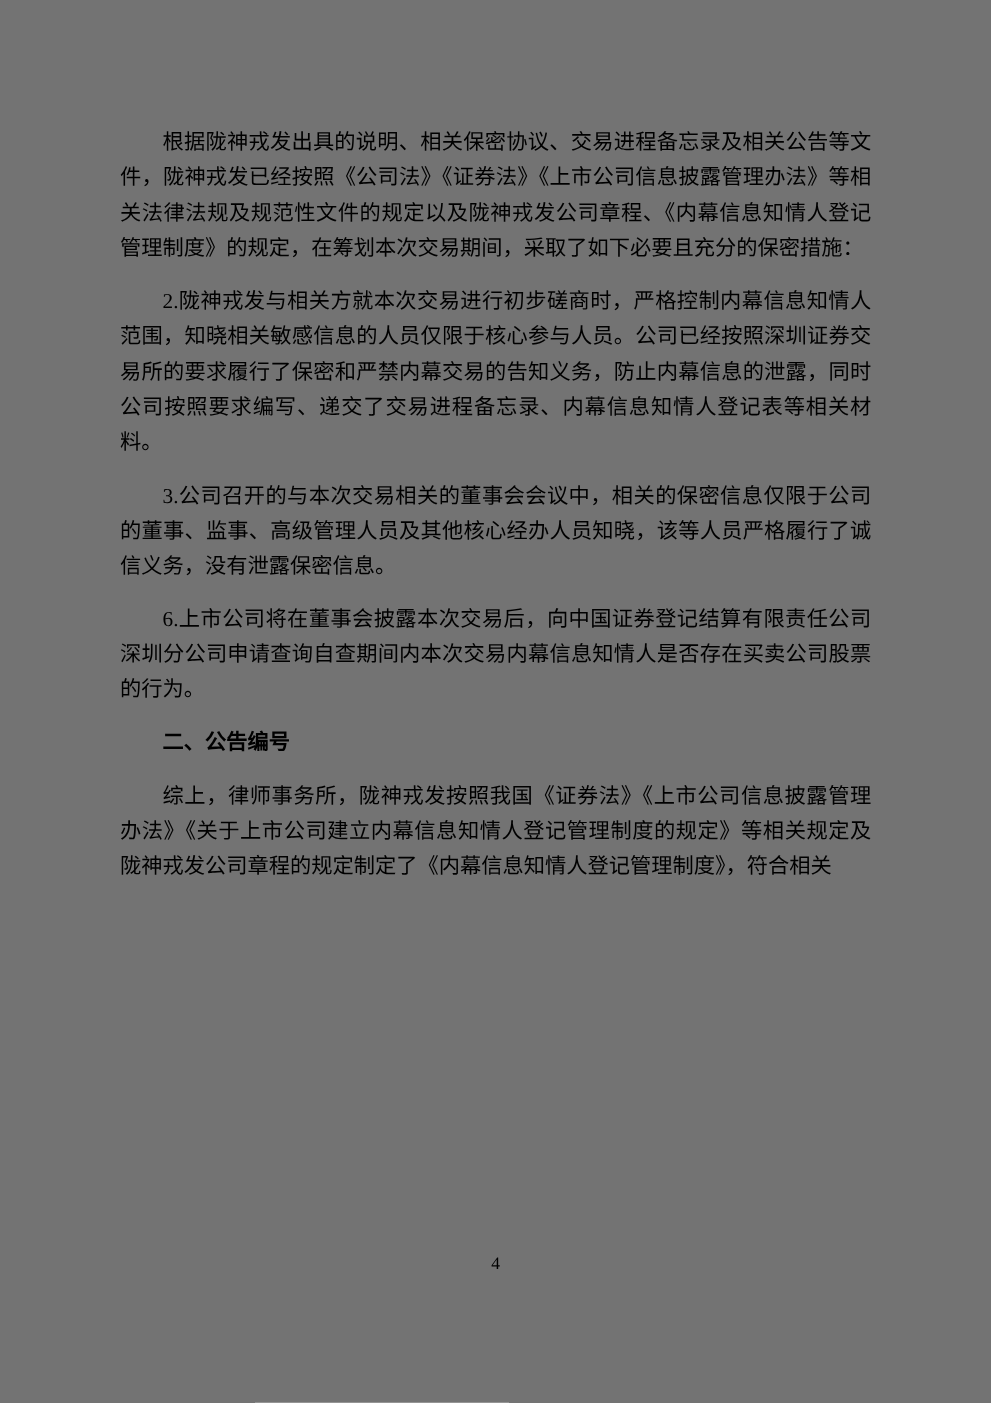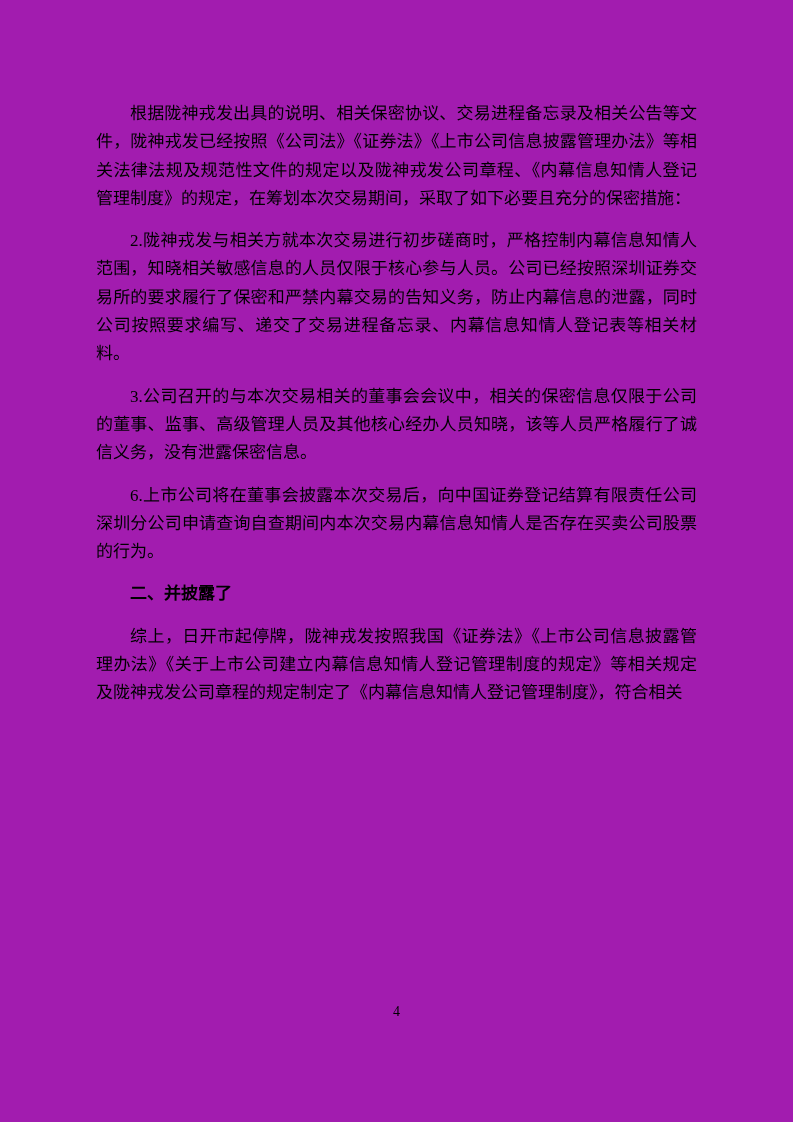--- a/index.html
+++ b/index.html
@@ -11,21 +11,21 @@
     height: 1122px;
     background: #ffffff;
     position: relative;
     overflow: hidden;
     font-family: "Liberation Serif", "DejaVu Serif", serif;
     color: #000000;
   }
   .page {
     position: absolute;
     inset: 0;
-    background: #a21caf;
+    background: #737373;
   }
   .doc-content {
     position: absolute;
     left: 96px;
     top: 100px;
     width: 601px;
   }
   .para {
     font-size: 17px;
     line-height: 28.3px;
@@ -53,17 +53,17 @@
 </style>
 </head>
 <body>
 
 <div class="page">
   <div class="doc-content">
     <p class="para">根据陇神戎发出具的说明、相关保密协议、交易进程备忘录及相关公告等文件，陇神戎发已经按照《公司法》《证券法》《上市公司信息披露管理办法》等相关法律法规及规范性文件的规定以及陇神戎发公司章程、《内幕信息知情人登记管理制度》的规定，在筹划本次交易期间，采取了如下必要且充分的保密措施：</p>
     <p class="para">2.陇神戎发与相关方就本次交易进行初步磋商时，严格控制内幕信息知情人范围，知晓相关敏感信息的人员仅限于核心参与人员。公司已经按照深圳证券交易所的要求履行了保密和严禁内幕交易的告知义务，防止内幕信息的泄露，同时公司按照要求编写、递交了交易进程备忘录、内幕信息知情人登记表等相关材料。</p>
     <p class="para">3.公司召开的与本次交易相关的董事会会议中，相关的保密信息仅限于公司的董事、监事、高级管理人员及其他核心经办人员知晓，该等人员严格履行了诚信义务，没有泄露保密信息。</p>
     <p class="para">6.上市公司将在董事会披露本次交易后，向中国证券登记结算有限责任公司深圳分公司申请查询自查期间内本次交易内幕信息知情人是否存在买卖公司股票的行为。</p>
-    <h2 class="heading">二、并披露了</h2>
-    <p class="para">综上，日开市起停牌，陇神戎发按照我国《证券法》《上市公司信息披露管理办法》《关于上市公司建立内幕信息知情人登记管理制度的规定》等相关规定及陇神戎发公司章程的规定制定了《内幕信息知情人登记管理制度》，符合相关</p>
+    <h2 class="heading">二、公告编号</h2>
+    <p class="para">综上，律师事务所，陇神戎发按照我国《证券法》《上市公司信息披露管理办法》《关于上市公司建立内幕信息知情人登记管理制度的规定》等相关规定及陇神戎发公司章程的规定制定了《内幕信息知情人登记管理制度》，符合相关</p>
   </div>
   <div class="page-number">4</div>
 </div>
 
 </body></html>

